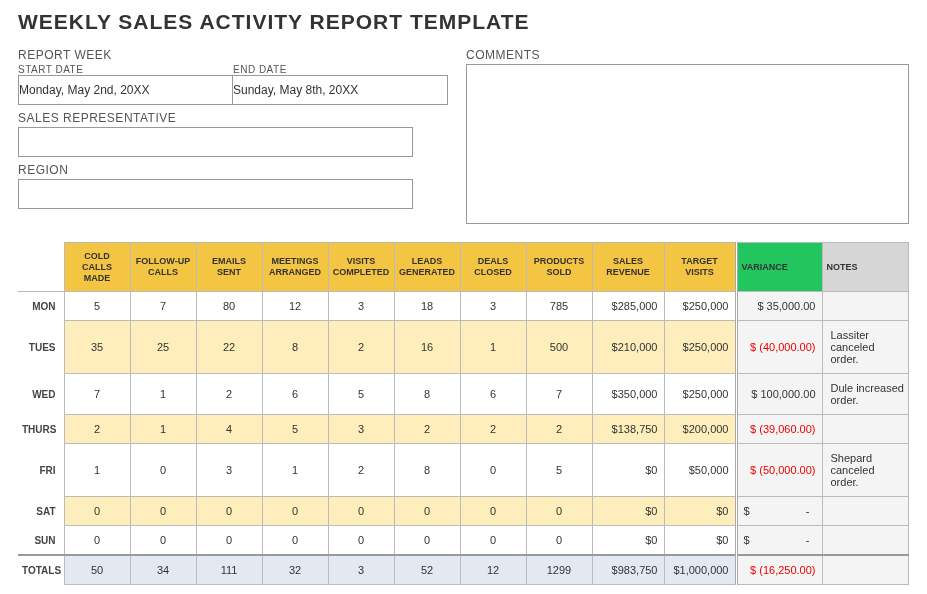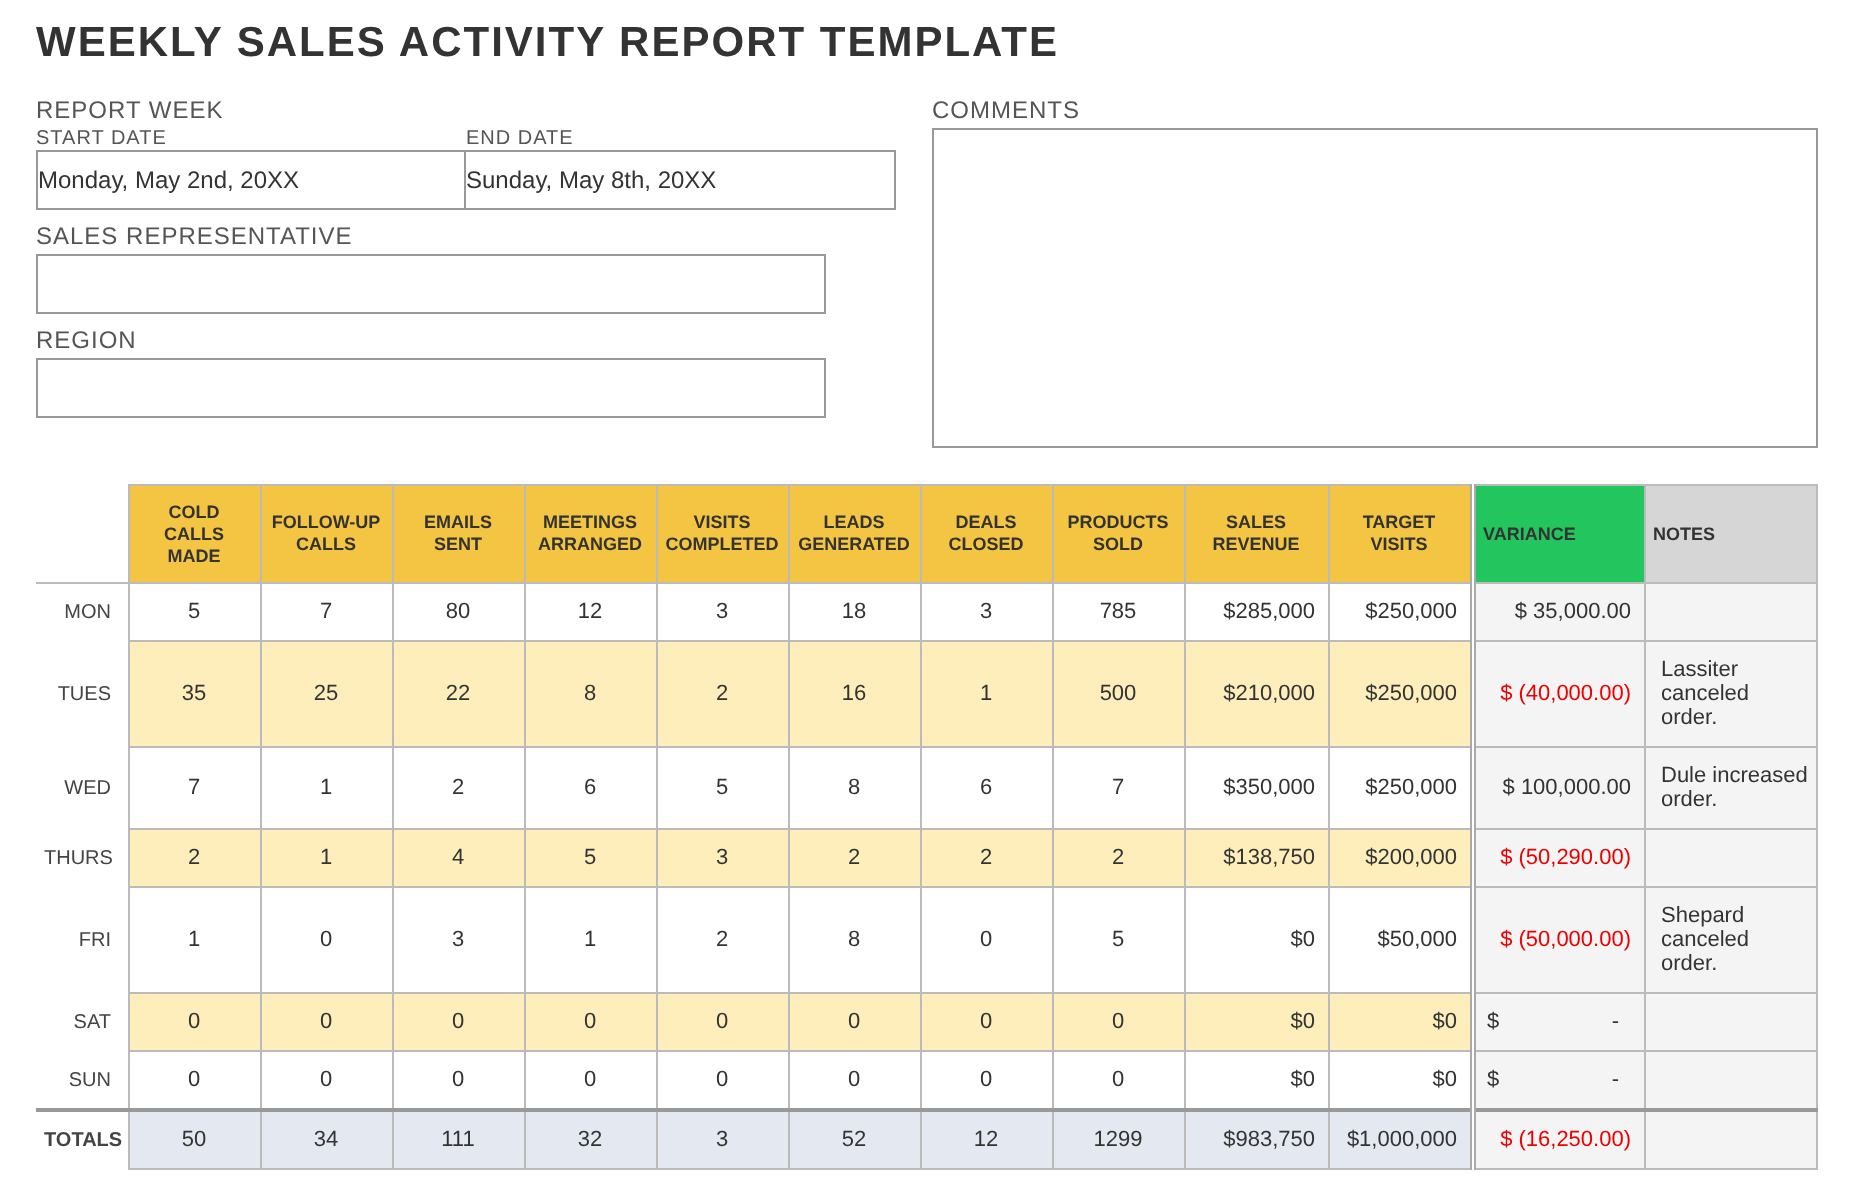--- a/index.html
+++ b/index.html
@@ -99,21 +99,21 @@
     border-right: 1px solid #bbb;
     background: #fff;
   }
   td.day-cell {
     border-left: none;
     border-top: none;
     border-bottom: none;
     border-right: 1px solid #bbb;
     text-align: right;
     font-size: 10px;
-    font-weight: normal;
+    font-weight: bold;
     color: #444;
     background: #fff;
     padding-right: 8px;
   }
   td.num { text-align: center; font-size: 11px; }
   td.money { text-align: right; padding-right: 6px; font-size: 11px; }
   td.var { text-align: right; padding-right: 6px; font-size: 11px; background: #f4f4f4; }
   td.neg { color: #e00; }
   td.notes { text-align: left; padding-left: 8px; font-size: 11px; background: #f4f4f4; }
   tr.row-alt td.num, tr.row-alt td.money { background: #fdeebc; }
@@ -240,21 +240,21 @@
           <td class="num">2</td>
           <td class="num">1</td>
           <td class="num">4</td>
           <td class="num">5</td>
           <td class="num">3</td>
           <td class="num">2</td>
           <td class="num">2</td>
           <td class="num">2</td>
           <td class="money">$138,750</td>
           <td class="money">$200,000</td>
-          <td class="var neg">$  (50,290.00)</td>
+          <td class="var neg">$  (39,060.00)</td>
           <td class="notes"></td>
         </tr>
         <tr>
           <td class="day-cell">FRI</td>
           <td class="num">1</td>
           <td class="num">0</td>
           <td class="num">3</td>
           <td class="num">1</td>
           <td class="num">2</td>
           <td class="num">8</td>

